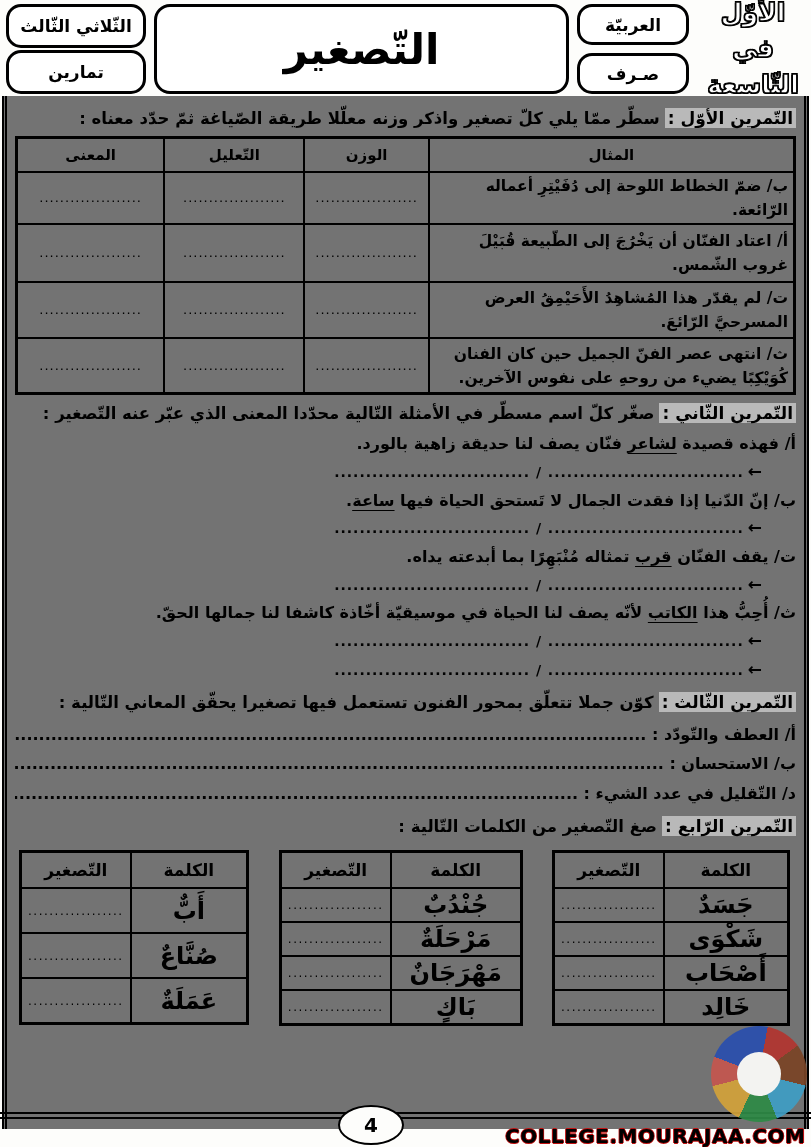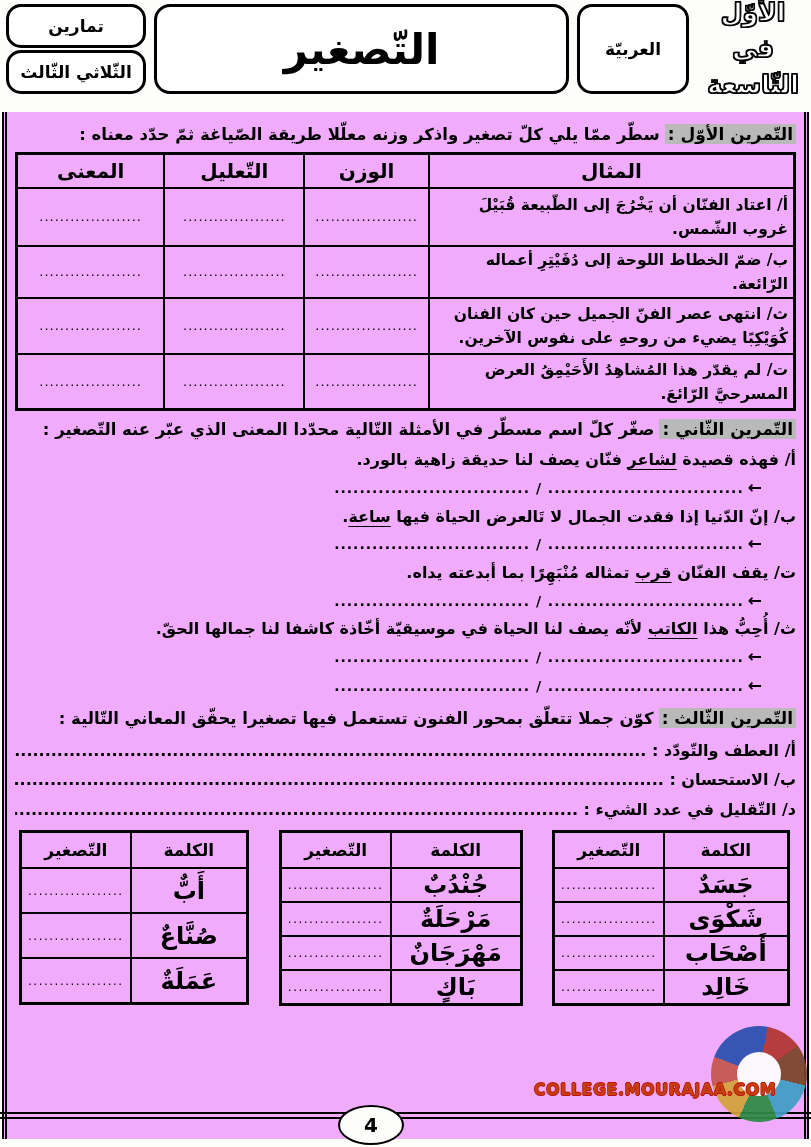--- a/index.html
+++ b/index.html
@@ -18,32 +18,32 @@
   .stack{display:flex;flex-direction:column;gap:8px;width:112px;}
   .stack2{display:flex;flex-direction:column;gap:2px;width:140px;}
   .box{flex:1;border:3px solid #000;border-radius:15px;background:#fff;
     display:flex;align-items:center;justify-content:center;
     font-weight:bold;font-size:17px;}
   .titlebox{flex:1;border:3px solid #000;border-radius:16px;background:#fff;
     display:flex;align-items:center;justify-content:center;
     font-weight:bold;font-size:42px;letter-spacing:1px;}
   
   .main{
-    margin:16px 2px;height:1013px;overflow:hidden;
+    margin:0 2px;height:1013px;overflow:hidden;
     border-left:5px double #000;border-right:5px double #000;
-    padding:4px 8px 10px 8px;background:#f0abfc;
+    padding:4px 8px 16px 8px;background:#737373;
   }
   .exlabel{background:#b9b9b9;font-weight:bold;font-size:17px;padding:0 3px;}
   .exinstr{font-weight:bold;font-size:16.5px;}
   .exhead{margin:6px 0 4px 0;line-height:1.5;}
   
   table{border-collapse:collapse;}
   .t1{width:100%;border:3px solid #000;margin-top:4px;}
   .t1 th,.t1 td{border:2px solid #000;padding:1px 5px;}
-  .t1 th{font-size:20px;font-weight:bold;height:30px;text-align:center;}
+  .t1 th{font-size:15px;font-weight:bold;height:30px;text-align:center;}
   .t1 td.ex{font-size:15.5px;font-weight:bold;text-align:right;line-height:1.55;}
   .t1 td.dots{text-align:center;font-size:13px;letter-spacing:1px;white-space:nowrap;overflow:hidden;}
   .c-mithal{width:47%;} .c-wazn{width:16%;} .c-talil{width:18%;} .c-mana{width:19%;}
   
   .sent{font-size:16px;font-weight:bold;line-height:1.6;margin-top:2px;}
   .u{text-decoration:underline;text-underline-offset:4px;}
   .ansline{direction:rtl;text-align:right;padding-right:34px;font-size:14px;
     letter-spacing:1px;white-space:nowrap;overflow:hidden;line-height:1.7;font-weight:bold;}
   .arrow{font-size:17px;letter-spacing:0;margin-left:4px;}
   
@@ -60,112 +60,117 @@
   .wordcol{width:54%;} .dimcol{width:46%;}
   
   .footline{position:absolute;left:0;right:0;top:1112px;height:0;border-top:7px double #000;}
   .pagenum{position:absolute;top:1105px;left:338px;width:62px;height:36px;background:#fdfdfb;
     border:2.5px solid #000;border-radius:50%;display:flex;align-items:center;justify-content:center;
     font-weight:bold;font-size:20px;}
   .logo{position:absolute;top:1026px;left:711px;right:auto;width:96px;height:96px;border-radius:50%;
     background:conic-gradient(from -40deg,#2a4fae 0 14%,#b23530 14% 26%,#7a4426 26% 40%,#3f9ec4 40% 55%,#2f8a46 55% 68%,#d2a23a 68% 82%,#c4574f 82% 92%,#2a4fae 92% 100%);
     opacity:.93;}
   .logo::after{content:"";position:absolute;inset:26px;border-radius:50%;background:#fdfdfb;}
-  .wmark{position:absolute;top:1080px;left:505px;width:300px;text-align:center;
-    font-weight:bold;font-size:16px;letter-spacing:.5px;direction:ltr;
-    color:#c2410c;text-shadow:0.8px 0 #c01010,-0.8px 0 #c01010,0 0.8px #c01010,0 -0.8px #c01010;}
+  .wmark{position:absolute;top:1124px;left:505px;width:300px;text-align:center;
+    font-weight:bold;font-size:20px;letter-spacing:.5px;direction:ltr;
+    color:#000000;text-shadow:0.8px 0 #c01010,-0.8px 0 #c01010,0 0.8px #c01010,0 -0.8px #c01010;}
 </style>
 </head>
 <body>
 
 <div class="header">
   <div class="corner">
     <span>الأوّل في</span>
     <span>التّاسعة</span>
   </div>
   <div class="stack">
     <div class="box">العربيّة</div>
+    <div class="box">صـرف</div>
   </div>
   <div class="titlebox">التّصغير</div>
   <div class="stack2">
+    <div class="box">الثّلاثي الثّالث</div>
     <div class="box">تمارين</div>
-    <div class="box">الثّلاثي الثّالث</div>
   </div>
 </div>
 
 <div class="main">
 
   <div class="exhead">
     <span class="exlabel">التّمرين الأوّل :</span>
     <span class="exinstr">سطّر ممّا يلي كلّ تصغير واذكر وزنه معلّلا طريقة الصّياغة ثمّ حدّد معناه :</span>
   </div>
 
   <table class="t1">
     <tbody>
         <tr>
       <th class="c-mithal">المثال</th>
       <th class="c-wazn">الوزن</th>
       <th class="c-talil">التّعليل</th>
       <th class="c-mana">المعنى</th>
     </tr>
+    <tr style="height:32px;">
+      <td class="ex">ب/ ضمّ الخطاط اللوحة إلى دُفَيْتِرِ أعماله الرّائعة.</td>
+      <td class="dots">....................</td>
+      <td class="dots">....................</td>
+      <td class="dots">....................</td>
+    </tr>
     <tr style="height:58px;">
       <td class="ex">أ/ اعتاد الفنّان أن يَخْرُجَ إلى الطّبيعة قُبَيْلَ غروب الشّمس.</td>
       <td class="dots">....................</td>
       <td class="dots">....................</td>
       <td class="dots">....................</td>
     </tr>
-    <tr style="height:32px;">
-      <td class="ex">ب/ ضمّ الخطاط اللوحة إلى دُفَيْتِرِ أعماله الرّائعة.</td>
+    <tr style="height:56px;">
+      <td class="ex">ت/ لم يقدّر هذا المُشاهِدُ الأَحَيْمِقُ العرض المسرحيَّ الرّائعَ.</td>
       <td class="dots">....................</td>
       <td class="dots">....................</td>
       <td class="dots">....................</td>
     </tr>
     <tr style="height:56px;">
       <td class="ex">ث/ انتهى عصر الفنّ الجميل حين كان الفنان كُوَيْكِبًا يضيء من روحهِ على نفوس الآخرين.</td>
       <td class="dots">....................</td>
       <td class="dots">....................</td>
       <td class="dots">....................</td>
     </tr>
-    <tr style="height:56px;">
-      <td class="ex">ت/ لم يقدّر هذا المُشاهِدُ الأَحَيْمِقُ العرض المسرحيَّ الرّائعَ.</td>
-      <td class="dots">....................</td>
-      <td class="dots">....................</td>
-      <td class="dots">....................</td>
-    </tr>
   </tbody>
     </table>
 
   <div class="exhead">
     <span class="exlabel">التّمرين الثّاني :</span>
     <span class="exinstr">صغّر كلّ اسم مسطّر في الأمثلة التّالية محدّدا المعنى الذي عبّر عنه التّصغير :</span>
   </div>
 
   <div class="sent"><span>أ/ فهذه قصيدة </span><span class="u">لشاعر</span><span> فنّان يصف لنا حديقة زاهية بالورد.</span></div>
   <div class="ansline"><span class="arrow">←</span><span>............................... / ...............................</span></div>
 
-  <div class="sent"><span>ب/ إنّ الدّنيا إذا فقدت الجمال لا تَالعرض الحياة فيها </span><span class="u">ساعة</span><span>.</span></div>
+  <div class="sent"><span>ب/ إنّ الدّنيا إذا فقدت الجمال لا تَستحق الحياة فيها </span><span class="u">ساعة</span><span>.</span></div>
   <div class="ansline"><span class="arrow">←</span><span>............................... / ...............................</span></div>
 
   <div class="sent"><span>ت/ يقف الفنّان </span><span class="u">قرب</span><span> تمثاله مُنْبَهِرًا بما أبدعته يداه.</span></div>
   <div class="ansline"><span class="arrow">←</span><span>............................... / ...............................</span></div>
 
   <div class="sent"><span>ث/ أُحِبُّ هذا </span><span class="u">الكاتب</span><span> لأنّه يصف لنا الحياة في موسيقيّة أخّاذة كاشفا لنا جمالها الحقّ.</span></div>
   <div class="ansline"><span class="arrow">←</span><span>............................... / ...............................</span></div>
 
   <div class="ansline"><span class="arrow">←</span><span>............................... / ...............................</span></div>
 
   <div class="exhead">
     <span class="exlabel">التّمرين الثّالث :</span>
     <span class="exinstr">كوّن جملا تتعلّق بمحور الفنون تستعمل فيها تصغيرا يحقّق المعاني التّالية :</span>
   </div>
 
   <div class="fillline"><span>أ/ العطف والتّودّد : </span><span>.............................................................................................................</span></div>
   <div class="fillline"><span>ب/ الاستحسان : </span><span>.............................................................................................................</span></div>
   <div class="fillline"><span>د/ التّقليل في عدد الشيء : </span><span>.............................................................................................................</span></div>
 
+  <div class="exhead">
+    <span class="exlabel">التّمرين الرّابع :</span>
+    <span class="exinstr">صغ التّصغير من الكلمات التّالية :</span>
+  </div>
 
   <div class="tables4">
 
     <table class="t4 t4r">
       <tbody>
           <tr>
             <th class="wordcol">الكلمة</th>
           <th class="dimcol">التّصغير</th>
           </tr>
       <tr>

